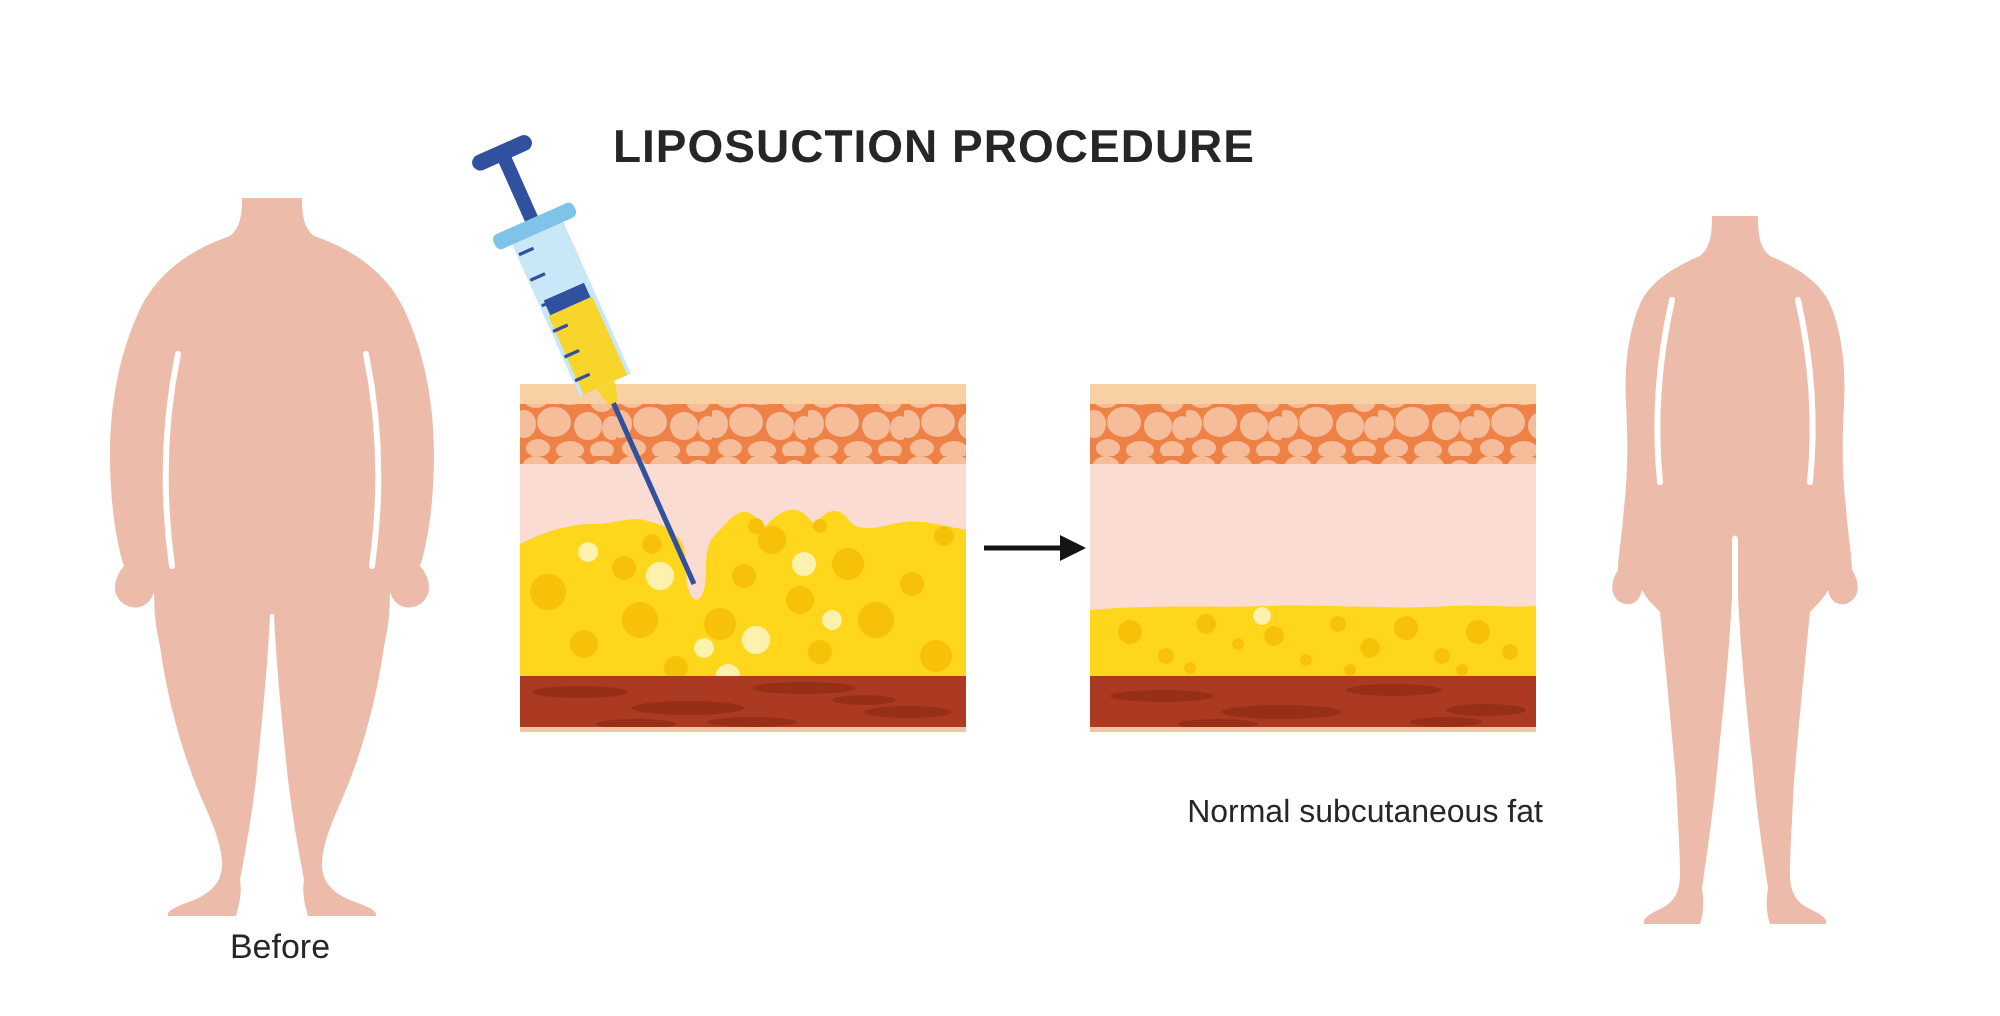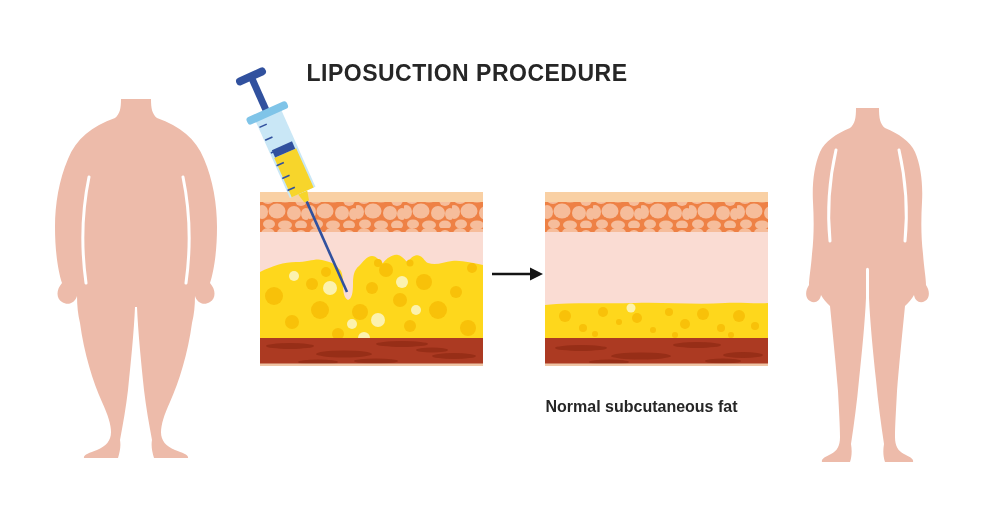--- a/index.html
+++ b/index.html
@@ -8,21 +8,21 @@
     font-family:"Liberation Sans",sans-serif;overflow:hidden;
   }
   .title{
     position:absolute;left:0;top:60px;width:912px;text-align:center;
     font-size:23px;font-weight:bold;letter-spacing:.5px;color:var(--text,#262626);margin-left:11px;
   }
   .caption{
     position:absolute;top:398px;text-align:center;font-size:16px;color:var(--text,#262626);
   }
   .caption.c1{left:248px;width:245px;}
-  .caption.c2{left:519px;width:245px;font-weight:bold;}
+  .caption.c2{left:560px;width:245px;}
   .fig-label{
     position:absolute;top:464px;width:140px;text-align:center;font-size:17px;color:var(--text,#262626);
   }
   .fig-label.before{left:70px;}
   .fig-label.after{left:806px;}
   svg{position:absolute;left:0;top:0;}
 </style>
 </head>
 <body>
 
@@ -215,13 +215,14 @@
       </g>
     </g>
 
     <g>
       <line x1="492" y1="274" x2="531" y2="274" stroke="var(--arrow)" stroke-width="2.4"></line>
       <polygon points="530,267.5 543,274 530,280.5" fill="var(--arrow)"></polygon>
     </g>
   </svg>
 
   <div class="caption c2">Normal subcutaneous fat</div>
+  <div class="fig-label before">Before</div>
 </div>
 
 </body></html>

